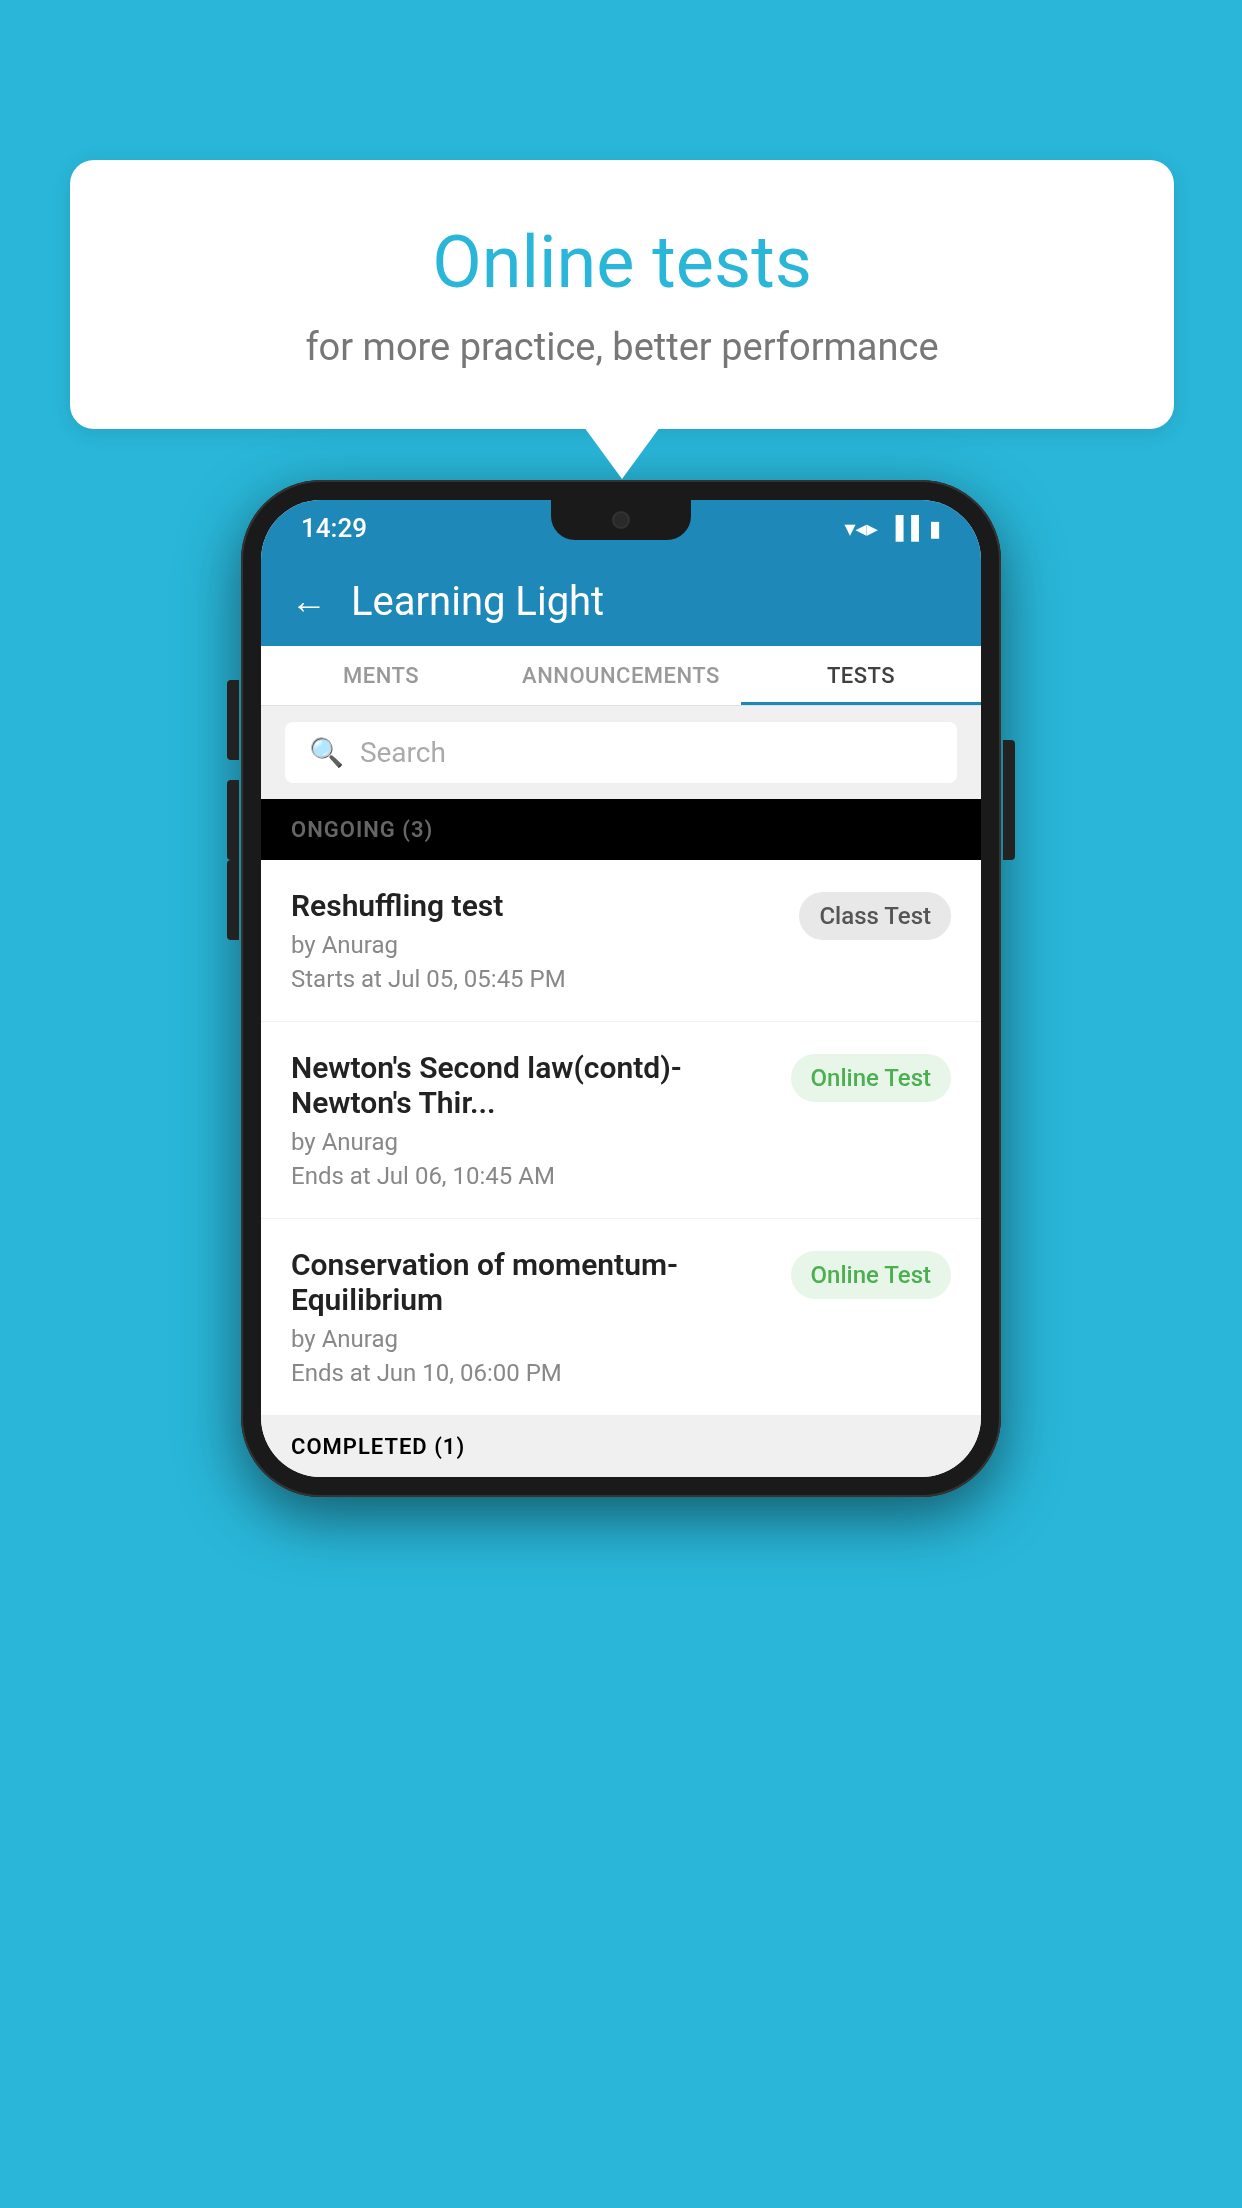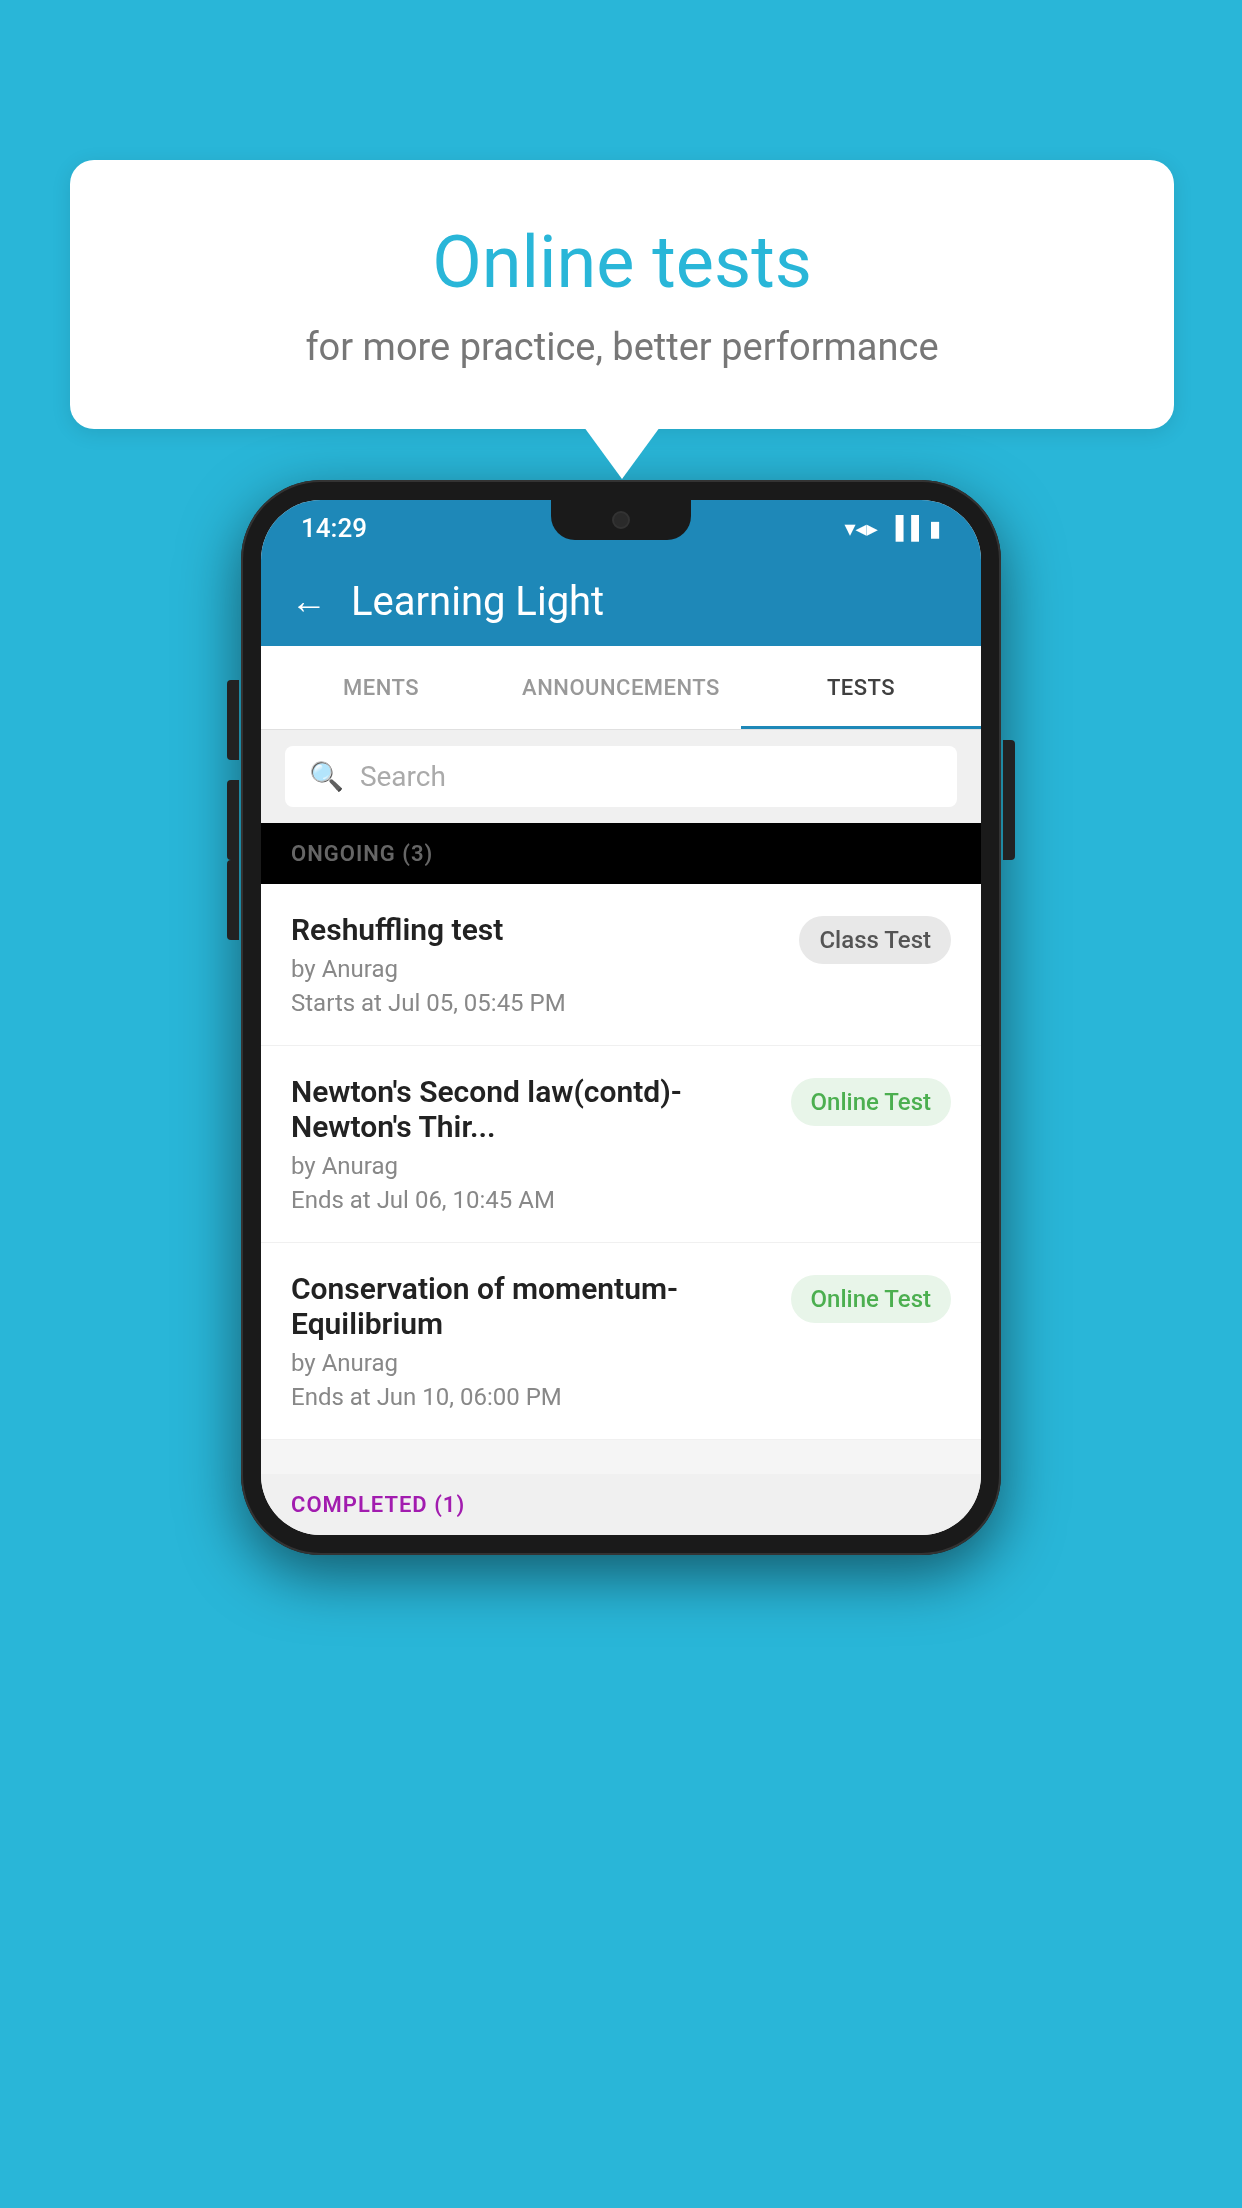--- a/index.html
+++ b/index.html
@@ -180,21 +180,21 @@
       color: white;
       font-size: 40px;
       font-weight: 400;
     }
 
     
     .tab-bar {
       background: white;
       display: flex;
       border-bottom: 1px solid #e0e0e0;
-      height: 84px;
+      height: 60px;
     }
 
     .tab-item {
       flex: 1;
       display: flex;
       align-items: center;
       justify-content: center;
       font-size: 22px;
       color: #999;
       font-weight: 500;
@@ -307,25 +307,24 @@
     .badge-online {
       background: #e8f5e9;
       color: #4caf50;
     }
 
     
     .completed-header {
       background: #f0f0f0;
       padding: 18px 30px;
       font-size: 22px;
-      color: #a21caf;
+      color: #000000;
       font-weight: 600;
       letter-spacing: 1px;
       text-transform: uppercase;
-      margin-top: 34px;
     }
   </style>
 </head>
 <body>
 
 <div class="speech-bubble-container">
   <div class="speech-bubble">
     <div class="bubble-title">Online tests</div>
     <div class="bubble-subtitle">for more practice, better performance</div>
   </div>

